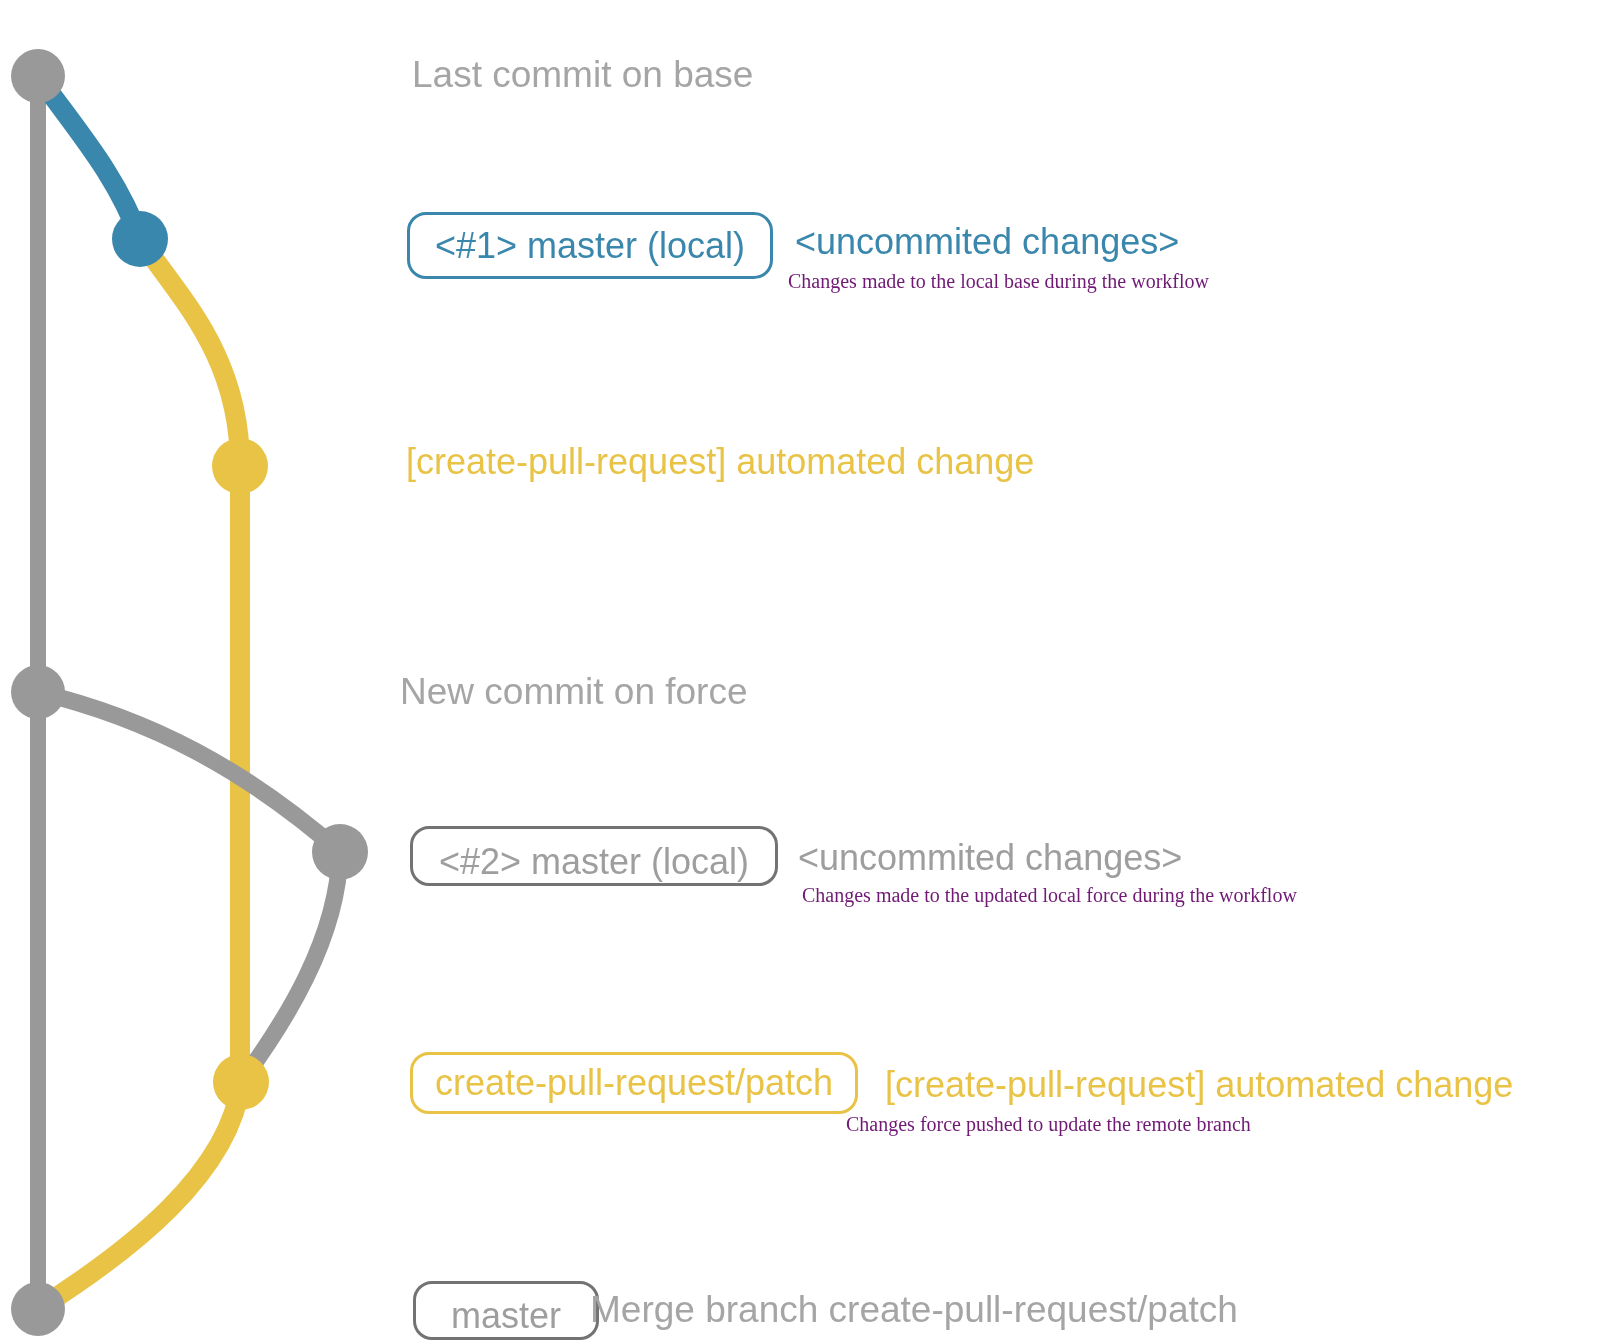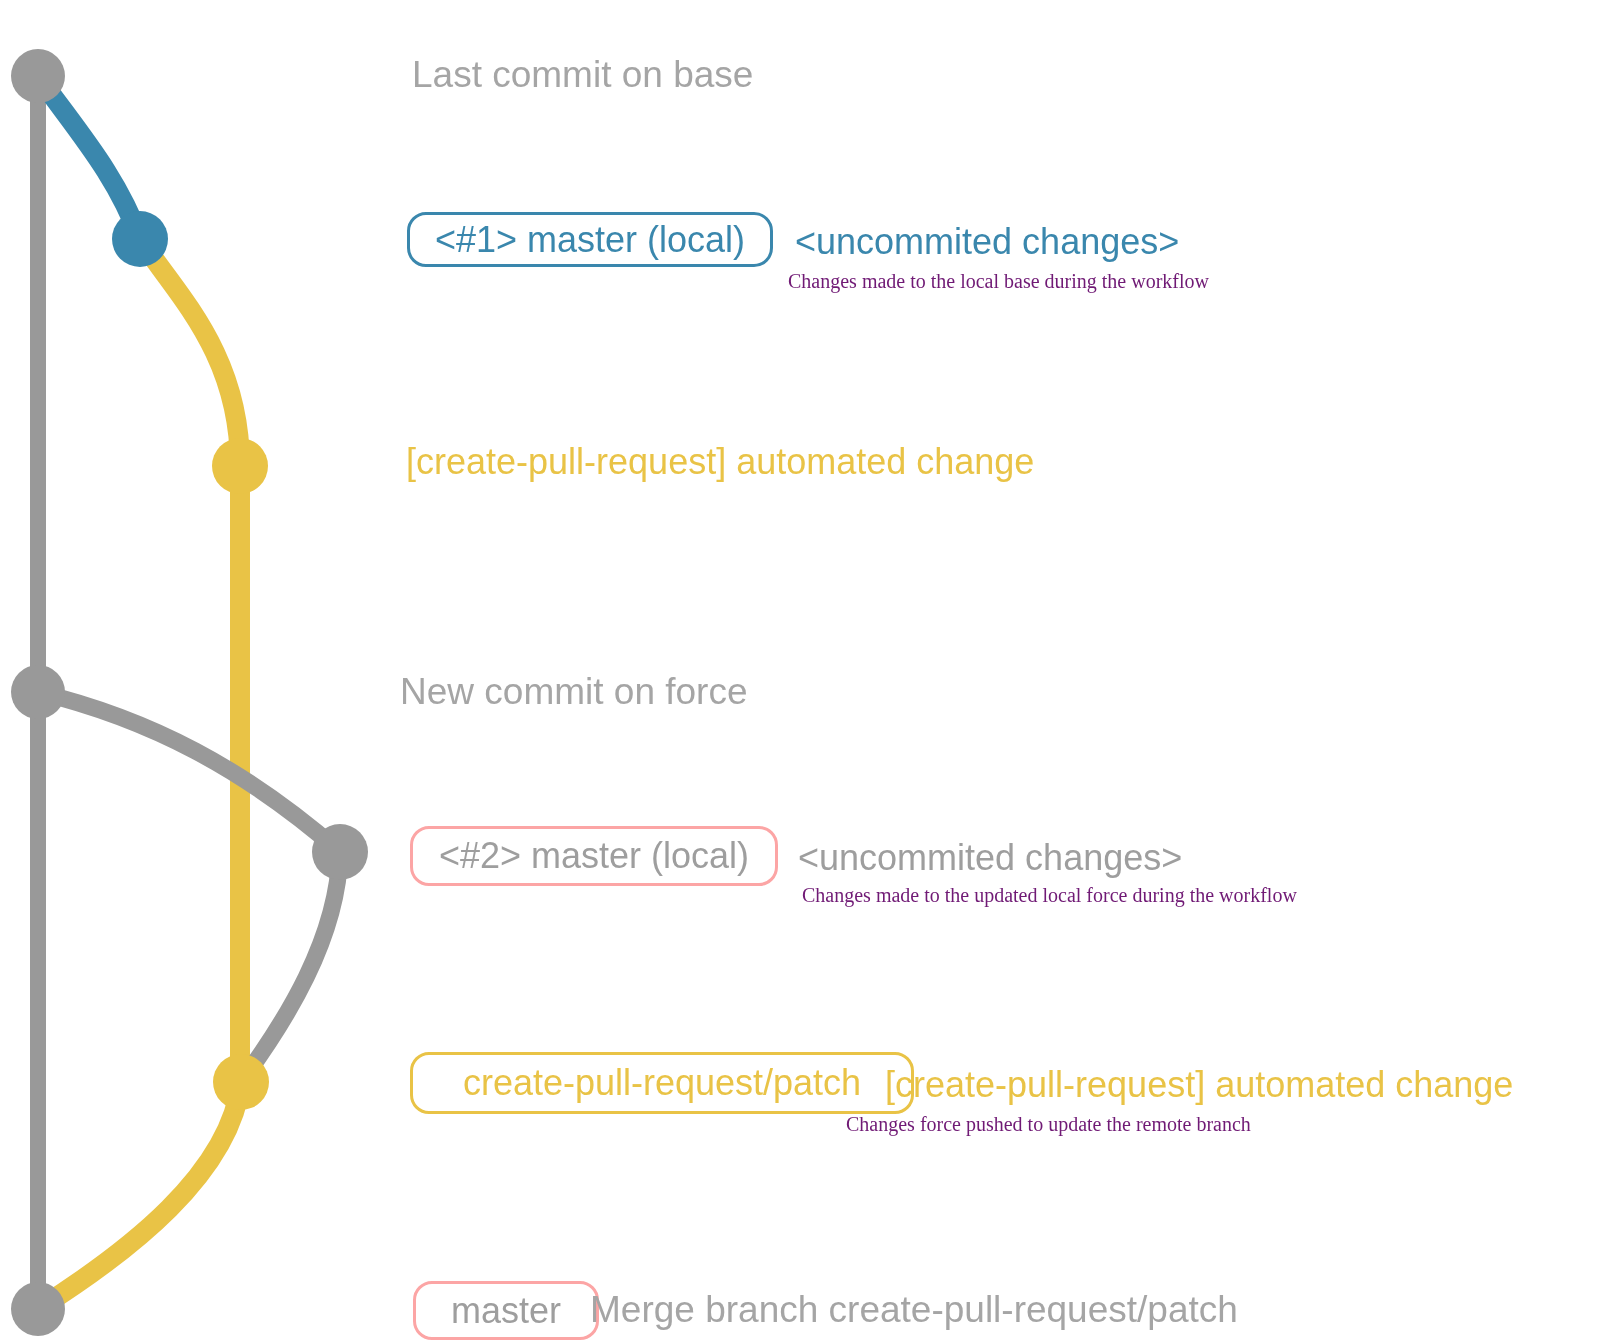--- a/index.html
+++ b/index.html
@@ -46,21 +46,21 @@
   .ref-box {
     position: absolute;
     display: flex;
     align-items: center;
     justify-content: center;
     border-radius: 19px;
     box-sizing: border-box;
     background: #ffffff;
   }
   .ref-box.blue   { border: 3px solid #3a87ad; }
-  .ref-box.gray   { border: 3px solid #fca5a5; }
+  .ref-box.gray   { border: 3px solid #737373; align-items: flex-end; }
   .ref-box.yellow { border: 3px solid #e9c346; }
 </style>
 </head>
 <body>
 
 <div id="canvas">
 
   <svg id="graph-svg" width="1618" height="1344" viewBox="0 0 1618 1344">
       <path d="M 38 52 L 38 1285" stroke="#999999" stroke-width="16" fill="none" stroke-linecap="round"></path>
       <path d="M 38 52 C 78 108, 116 150, 140 215" stroke="#3a87ad" stroke-width="20" fill="none" stroke-linecap="round"></path>
@@ -72,37 +72,37 @@
       <circle cx="140" cy="215" r="28" fill="#3a87ad"></circle>
       <circle cx="240" cy="442" r="28" fill="#e9c346"></circle>
       <circle cx="38" cy="668" r="27" fill="#999999"></circle>
       <circle cx="340" cy="828" r="28" fill="#999999"></circle>
       <circle cx="241" cy="1058" r="28" fill="#e9c346"></circle>
       <circle cx="38" cy="1285" r="27" fill="#999999"></circle>
     </svg>
 
   <div class="abs big-gray" style="left:412px; top:32px;">Last commit on base</div>
 
-  <div class="ref-box blue" style="left:407px; top:188px; width:366px; height:55px;">
+  <div class="ref-box blue" style="left:407px; top:188px; width:366px; height:67px;">
     <span class="sans-label blue-text">&lt;#1&gt; master (local)</span>
   </div>
   <div class="abs sans-label blue-text" style="left:795px; top:200px;">&lt;uncommited changes&gt;</div>
   <div class="abs serif-note" style="left:788px; top:247px;">Changes made to the local base during the workflow</div>
 
   <div class="abs sans-label yellow-text" style="left:406px; top:420px;">[create-pull-request] automated change</div>
 
   <div class="abs big-gray" style="left:400px; top:649px;">New commit on force</div>
 
   <div class="ref-box gray" style="left:410px; top:802px; width:368px; height:60px;">
     <span class="sans-label gray-text">&lt;#2&gt; master (local)</span>
   </div>
   <div class="abs sans-label gray-text" style="left:798px; top:816px;">&lt;uncommited changes&gt;</div>
   <div class="abs serif-note" style="left:802px; top:861px;">Changes made to the updated local force during the workflow</div>
 
-  <div class="ref-box yellow" style="left:410px; top:1028px; width:504px; height:62px;justify-content:center;">
+  <div class="ref-box yellow" style="left:410px; top:1028px; width:448px; height:62px;justify-content:center;">
     <span class="sans-label yellow-text">create-pull-request/patch</span>
   </div>
   <div class="abs sans-label yellow-text" style="left:885px; top:1043px;">[create-pull-request] automated change</div>
   <div class="abs serif-note" style="left:846px; top:1090px;">Changes force pushed to update the remote branch</div>
 
   <div class="ref-box gray" style="left:413px; top:1257px; width:186px; height:59px;">
     <span class="sans-label gray-text">master</span>
   </div>
   <div class="abs big-gray" style="left:590px; top:1267px;">Merge branch create-pull-request/patch</div>
 

